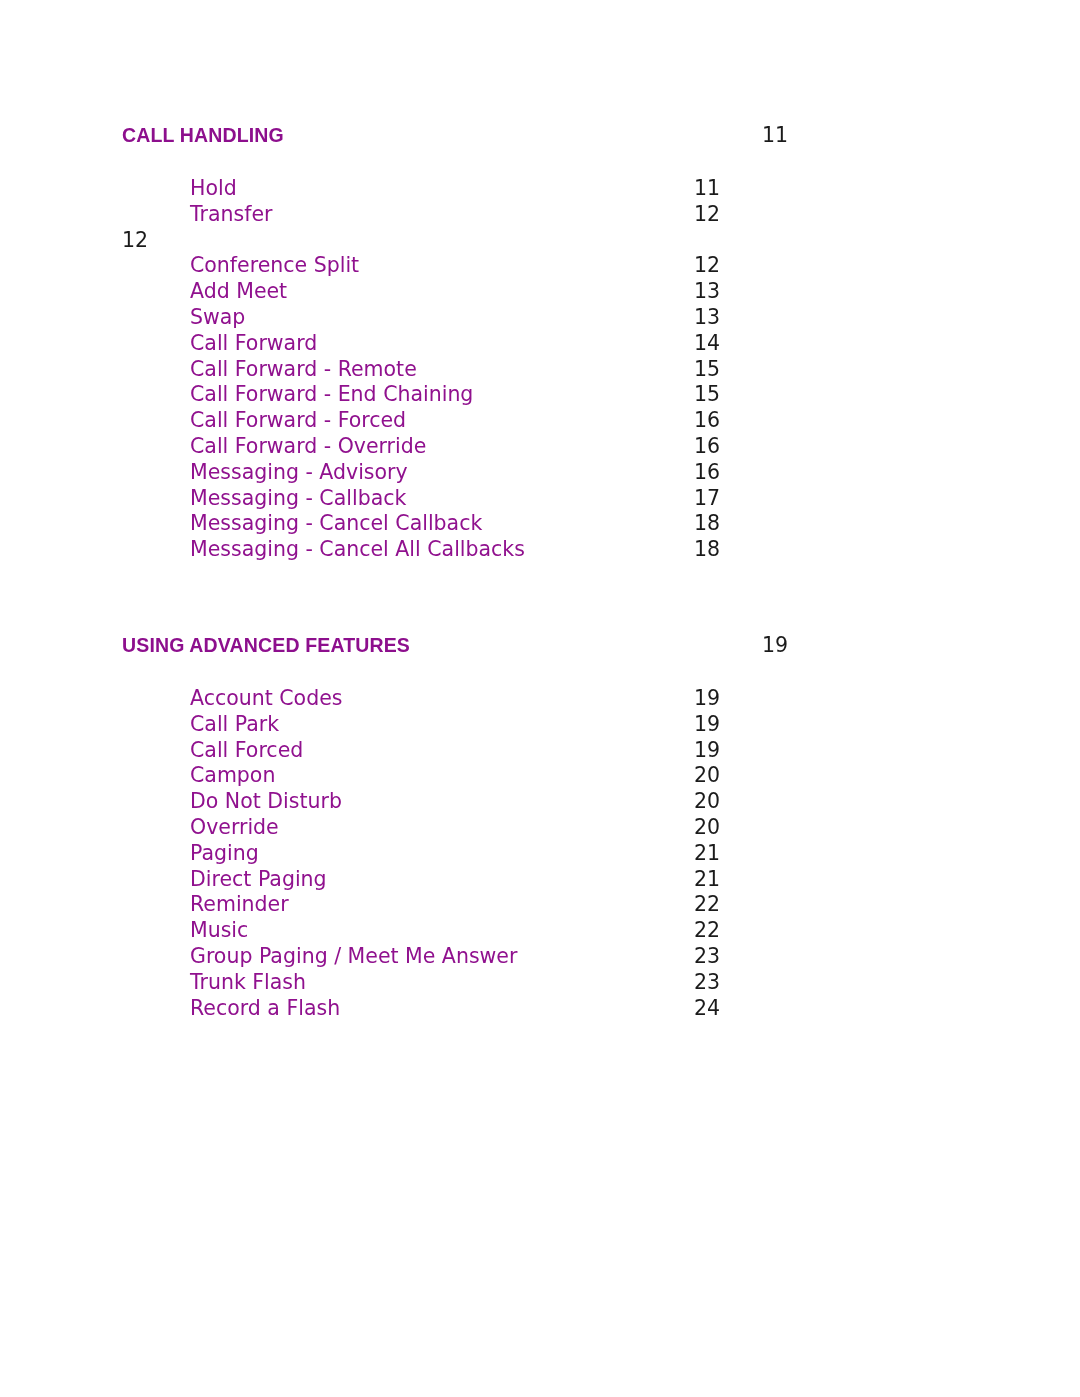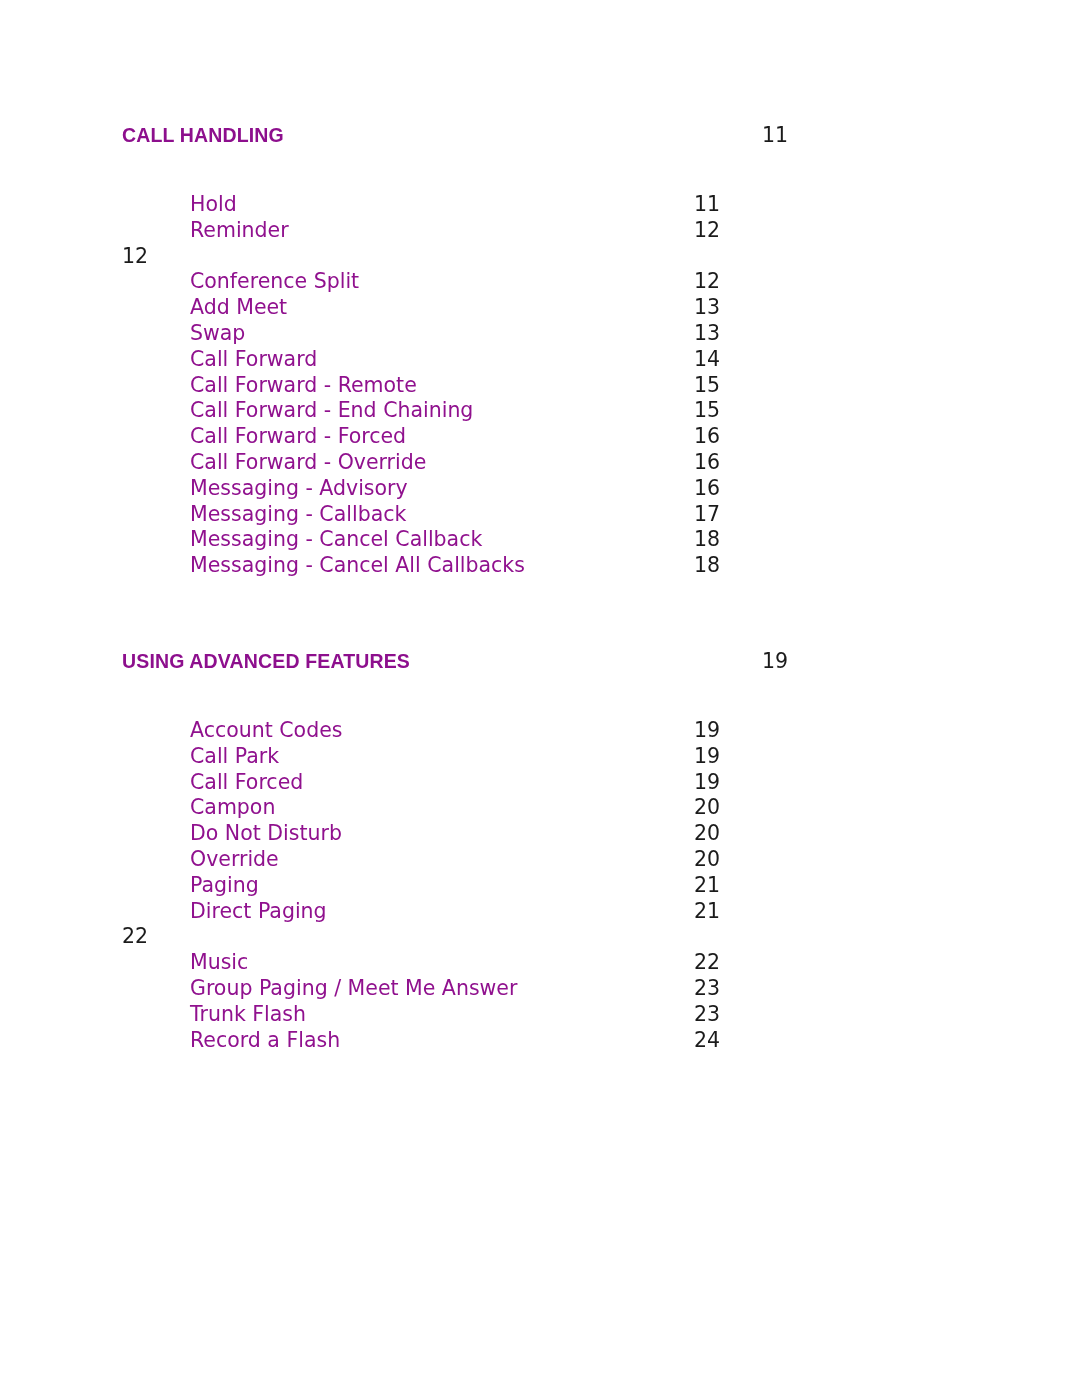--- a/index.html
+++ b/index.html
@@ -55,21 +55,21 @@
     font-size: 20.5px;
     color: #1b1b1b;
     line-height: 26px;
     flex: 0 0 auto;
     width: 120px;
     text-align: left;
   }
 
   
   .entry-list {
-    margin-top: 44px;
+    margin-top: 28px;
     padding: 0;
   }
 
   .entry {
     display: flex;
     align-items: baseline;
     height: 25.8px;
   }
 
   .entry .entry-title {
@@ -118,21 +118,21 @@
     <div class="section-heading">
       <span class="sec-title">CALL HANDLING</span>
       <span class="sec-page">11</span>
     </div>
     <div class="entry-list">
       <div class="entry">
         <span class="entry-title">Hold</span>
         <span class="entry-page">11</span>
       </div>
       <div class="entry">
-        <span class="entry-title">Reminder</span>
+        <span class="entry-title">Transfer</span>
         <span class="entry-page">12</span>
       </div>
       <div class="entry">
         <span class="entry-page">12</span>
       </div>
       <div class="entry">
         <span class="entry-title">Conference Split</span>
         <span class="entry-page">12</span>
       </div>
       <div class="entry">
@@ -212,20 +212,21 @@
       </div>
       <div class="entry">
         <span class="entry-title">Paging</span>
         <span class="entry-page">21</span>
       </div>
       <div class="entry">
         <span class="entry-title">Direct Paging</span>
         <span class="entry-page">21</span>
       </div>
       <div class="entry">
+        <span class="entry-title">Reminder</span>
         <span class="entry-page">22</span>
       </div>
       <div class="entry">
         <span class="entry-title">Music</span>
         <span class="entry-page">22</span>
       </div>
       <div class="entry">
         <span class="entry-title">Group Paging / Meet Me Answer</span>
         <span class="entry-page">23</span>
       </div>

